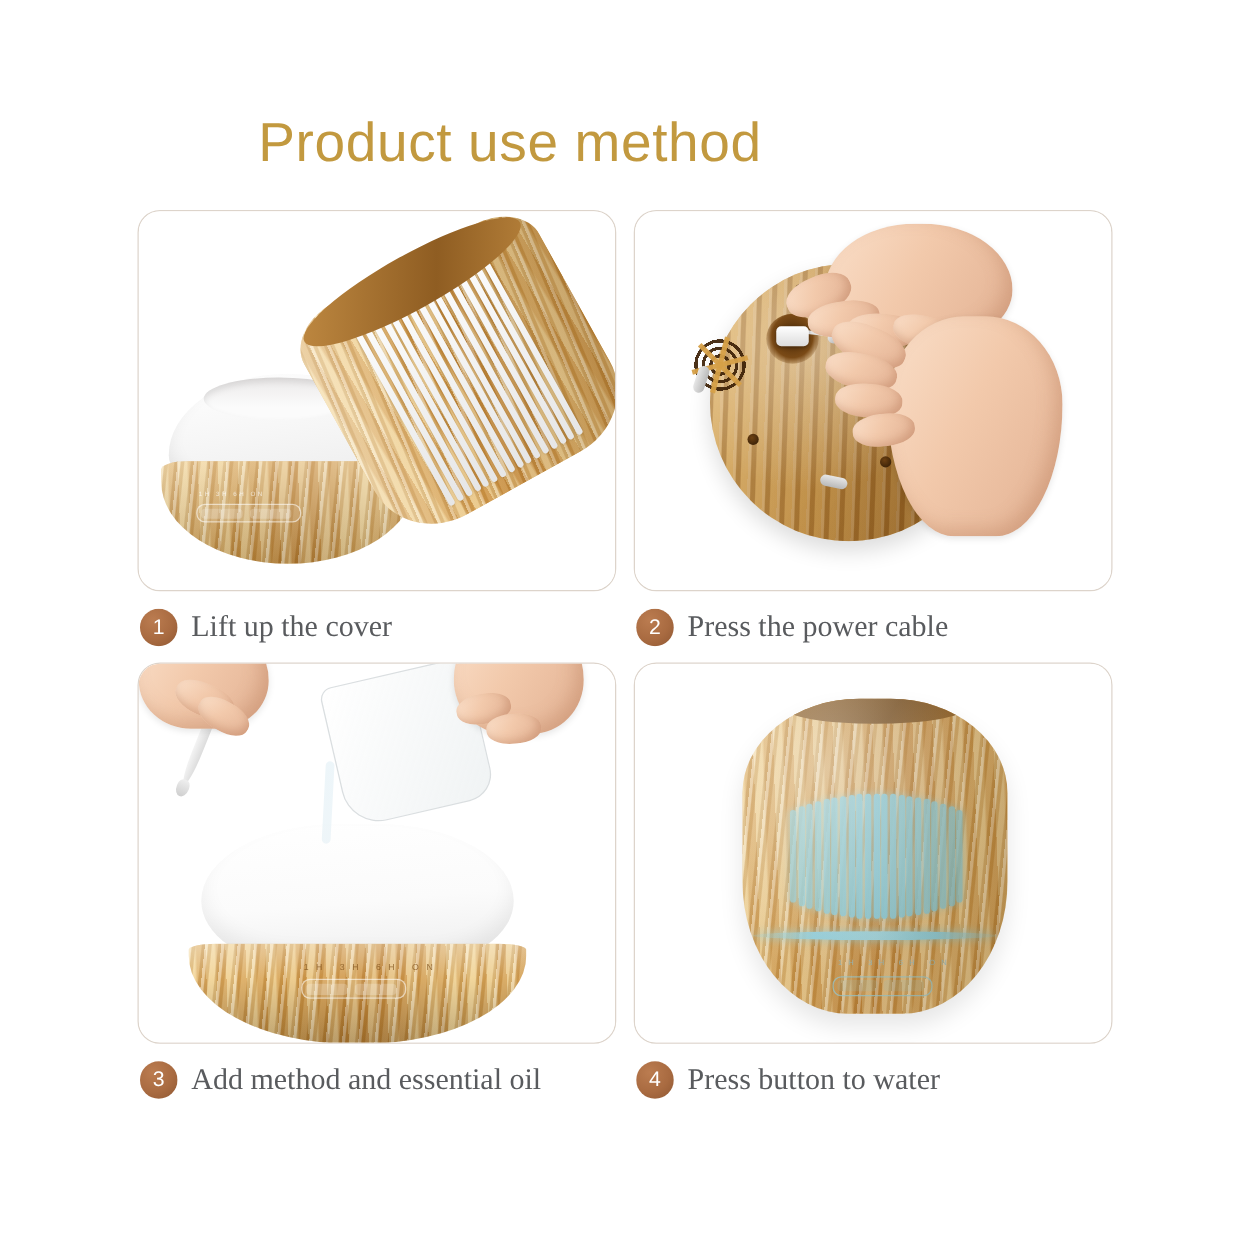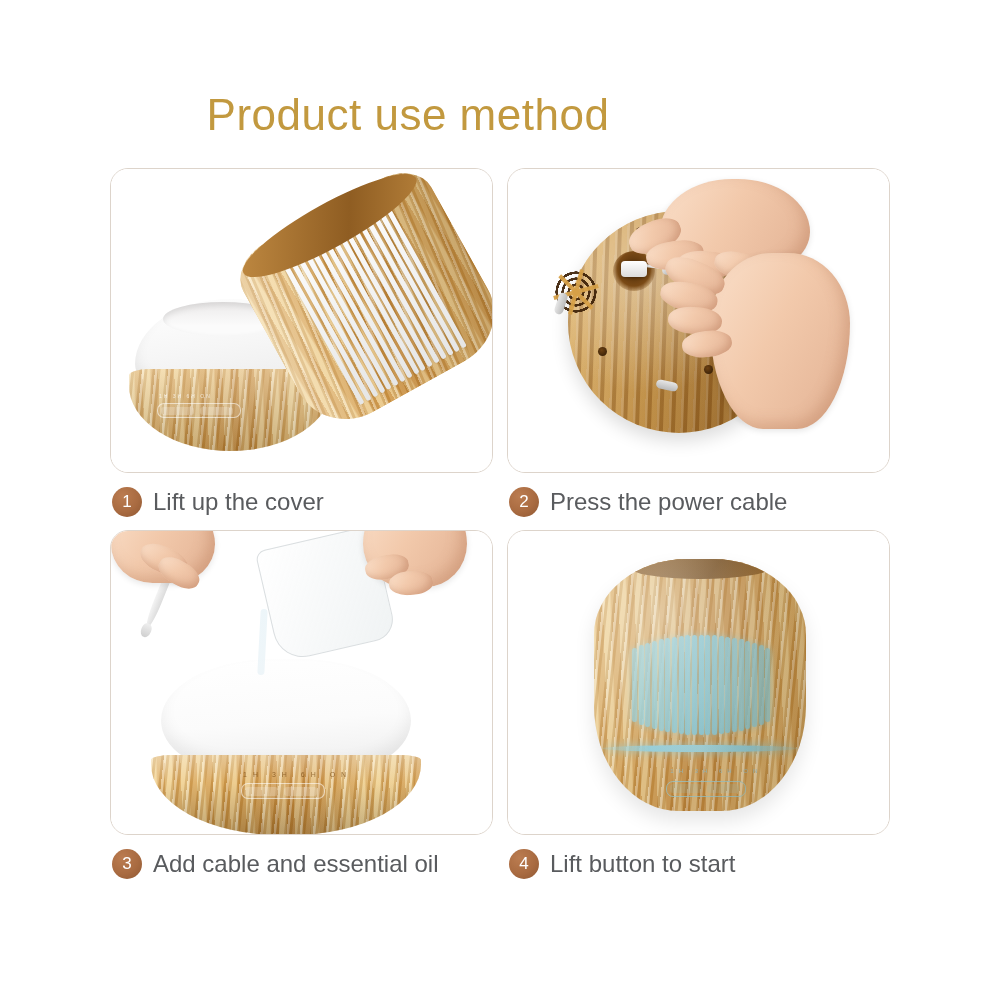--- a/index.html
+++ b/index.html
@@ -58,21 +58,21 @@
     width:30px;height:30px;border-radius:50%;
     background:#a96b41;
     background-image:radial-gradient(circle at 35% 30%, #bb7c50 0%, #a96b41 55%, #8f5732 100%);
     color:#ffffff;
     font-size:17px;line-height:30px;text-align:center;
     flex:0 0 auto;
     font-family:"Liberation Sans", sans-serif;
   }
   .cap-text{
     font-size:24px;color:#595b5e;white-space:nowrap;
-    font-family:Liberation Sans, sans-serif;
+    font-family:Liberation Serif, serif;
   }
 
   
   .wood{
     background-color:#d9a44a;
     background-image:
       repeating-linear-gradient(96deg,
         rgba(255,255,255,.35) 0px, rgba(255,255,255,.35) 2px,
         rgba(170,112,40,.30) 3px, rgba(170,112,40,.30) 5px,
         rgba(255,255,255,.12) 6px, rgba(255,255,255,.12) 10px,
@@ -489,21 +489,21 @@
                 <span class="a"></span>
                 <span class="b"></span>
               </div>
             </div>
           </div>
 
         </div>
       </div>
       <div class="caption">
         <div class="badge">3</div>
-        <div class="cap-text">Add cable and essential oil</div>
+        <div class="cap-text">Add method and essential oil</div>
       </div>
     </div>
 
     <div class="cell c4">
       <div class="card">
         <div class="photo">
           <div class="p4-body wood">
             <div class="p4-top"></div>
             <div class="p4-slats">
                 <i style="left: 0%; height: 74%; top: 13%; opacity: 0.75;"></i>
@@ -532,18 +532,18 @@
             <div class="p4-timer">1H 3H 6H ON</div>
             <div class="p4-plate">
               <span class="a"></span>
               <span class="b"></span>
             </div>
           </div>
         </div>
       </div>
       <div class="caption">
         <div class="badge">4</div>
-        <div class="cap-text">Lift button to start</div>
+        <div class="cap-text">Press button to water</div>
       </div>
     </div>
 
   </div>
 </div>
 
 </body></html>

